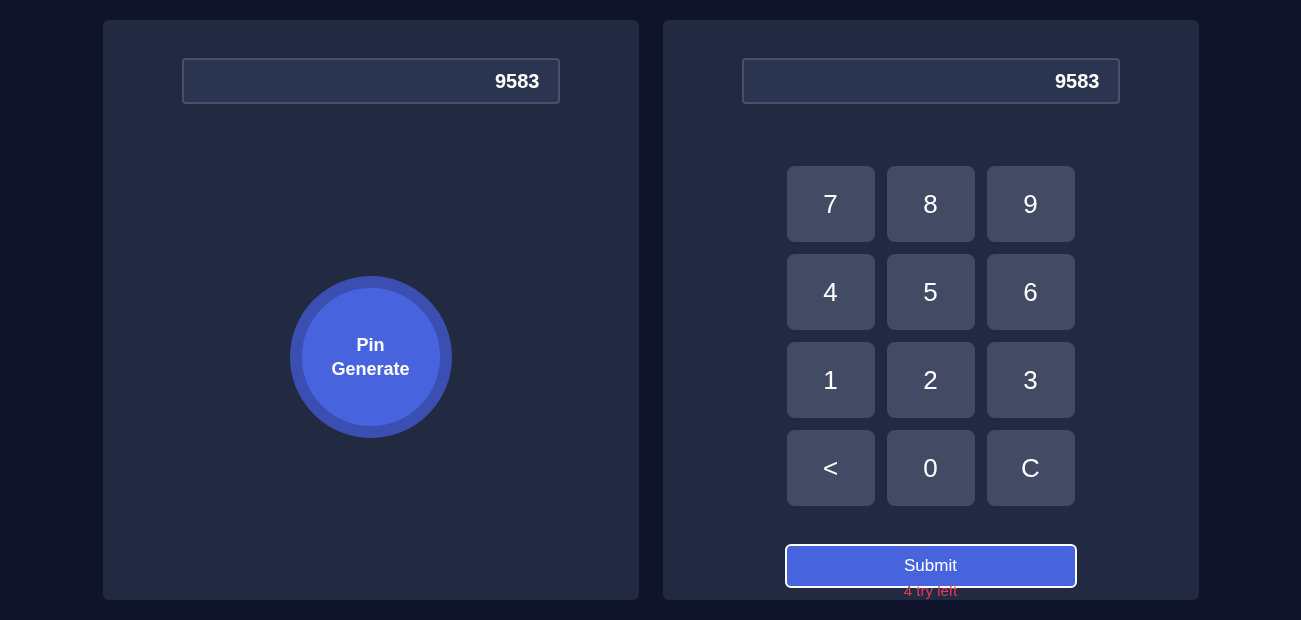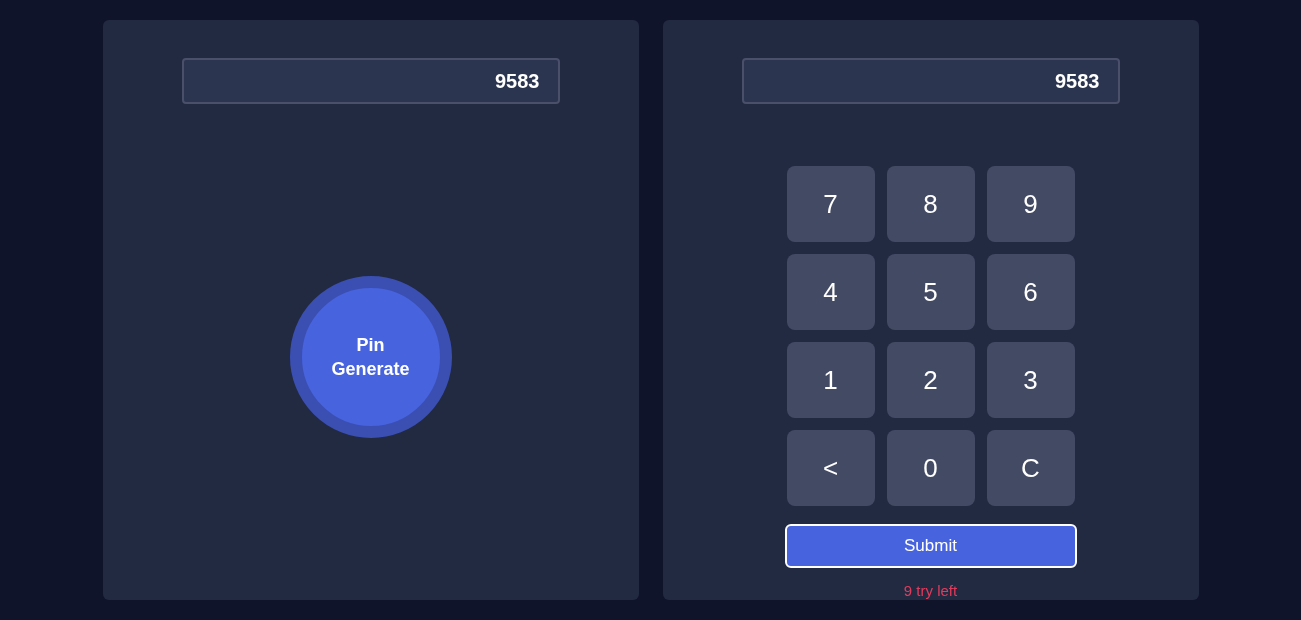--- a/index.html
+++ b/index.html
@@ -72,21 +72,21 @@
     background: #434a63;
     border: none;
     border-radius: 8px;
     color: #ffffff;
     font-size: 26px;
     font-weight: 500;
     cursor: pointer;
   }
   .submit-btn {
     position: absolute;
-    top: 504px;
+    top: 524px;
     left: 50%;
     transform: translateX(-50%);
     width: 292px;
     height: 44px;
     background: #4763de;
     border: 2px solid #ffffff;
     border-radius: 6px;
     color: #ffffff;
     font-size: 17px;
     font-weight: 500;
@@ -126,15 +126,15 @@
       <button class="key">5</button>
       <button class="key">6</button>
       <button class="key">1</button>
       <button class="key">2</button>
       <button class="key">3</button>
       <button class="key">&lt;</button>
       <button class="key">0</button>
       <button class="key">C</button>
     </div>
     <button class="submit-btn">Submit</button>
-    <div class="status-text">9 try left</div>
+    <div class="status-text">4 try left</div>
   </div>
 </div>
 
 </body></html>

